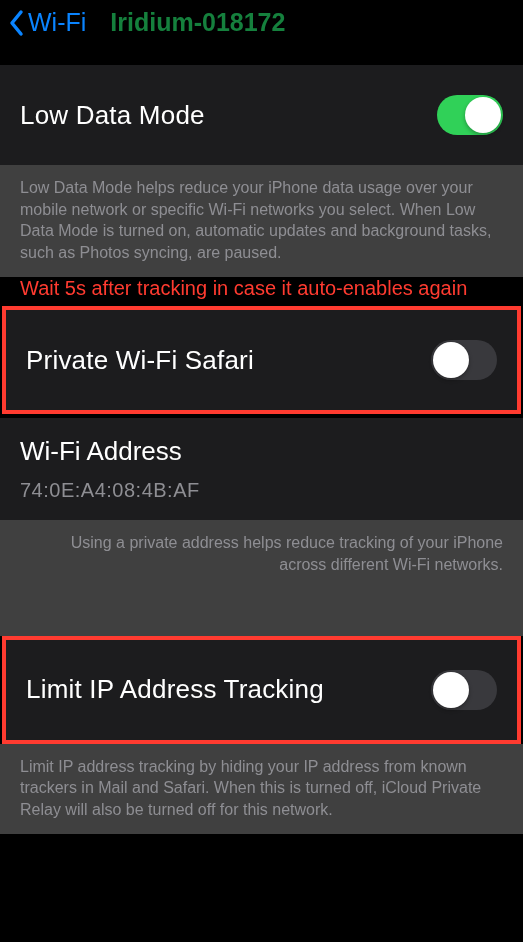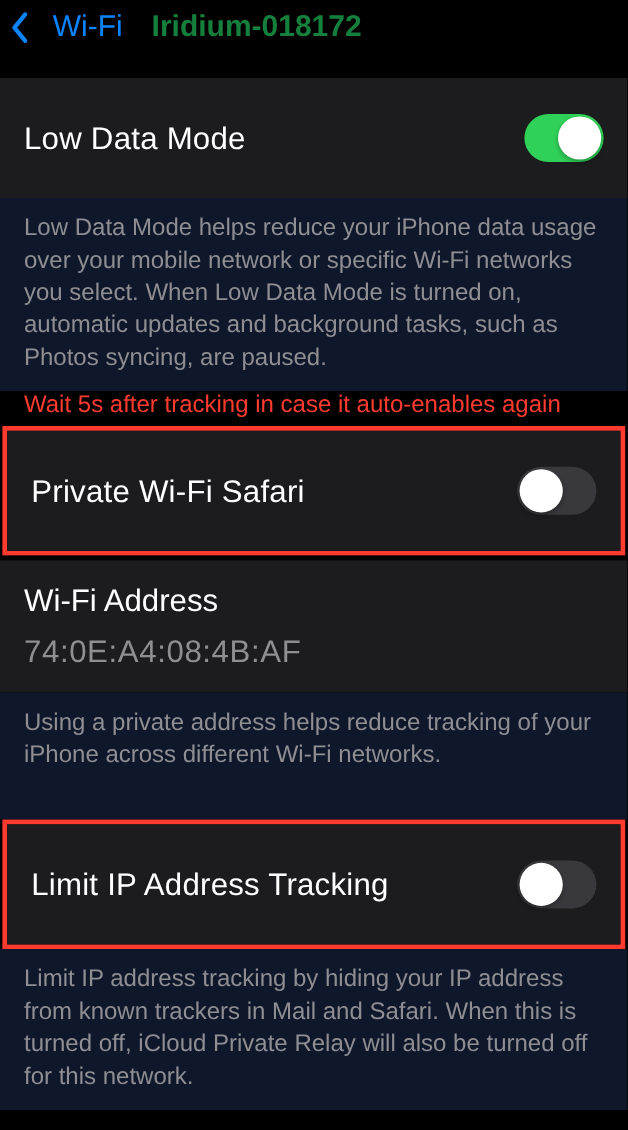--- a/index.html
+++ b/index.html
@@ -17,21 +17,21 @@
     }
     .header {
       display: flex;
       align-items: center;
       padding: 8px 12px 10px 8px;
       background: #000000;
     }
     .back-group {
       display: flex;
       align-items: center;
-      gap: 20px;
+      gap: 4px;
     }
     .chevron-left {
       width: 16px;
       height: 28px;
     }
     .back-label {
       color: #0a84ff;
       font-size: 25px;
       font-weight: 400;
     }
@@ -81,24 +81,24 @@
       box-shadow: 0 2px 4px rgba(0,0,0,0.3);
     }
     .toggle-on .toggle-knob {
       right: 2px;
     }
     .toggle-off .toggle-knob {
       left: 2px;
     }
     .footer-text {
       color: #8e8e93;
-      font-size: 20px;
+      font-size: 16px;
       line-height: 1.35;
       padding: 12px 20px 14px 20px;
-      background: #0f172a;
+      background: #404040;
     }
     .annotation {
       color: #ff3b30;
       font-size: 20px;
       font-weight: 500;
       padding: 0 20px 6px 20px;
       background: #000000;
     }
     .highlighted-row {
       border: 4px solid #ff3b30;
@@ -113,21 +113,21 @@
       margin-top: 2px;
       flex-direction: column;
     }
     .kv-label {
       color: #ffffff;
       font-size: 26px;
       font-weight: 400;
     }
     .kv-value {
       color: #8e8e93;
-      font-size: 26px;
+      font-size: 20px;
       font-weight: 400;
       letter-spacing: 0.5px;
     }
     .spacer-sm {
       height: 2px;
       background: #000000;
     }
   </style>
 </head>
 <body>
@@ -164,21 +164,21 @@
   </div>
 </div>
 
 <div class="spacer-sm"></div>
 
 <div class="kv-cell">
   <span class="kv-label">Wi-Fi Address</span>
   <span class="kv-value">74:0E:A4:08:4B:AF</span>
 </div>
 
-<div class="footer-text" style="padding-bottom:40px;">Using a private address helps reduce tracking of your iPhone across different Wi-Fi networks.</div>
+<div class="footer-text" style="padding-bottom:60px;text-align:right;">Using a private address helps reduce tracking of your iPhone across different Wi-Fi networks.</div>
 
 <div class="highlighted-row">
   <div class="cell">
     <span class="cell-label">Limit IP Address Tracking</span>
     <div class="toggle toggle-off">
       <div class="toggle-knob"></div>
     </div>
   </div>
 </div>
 

